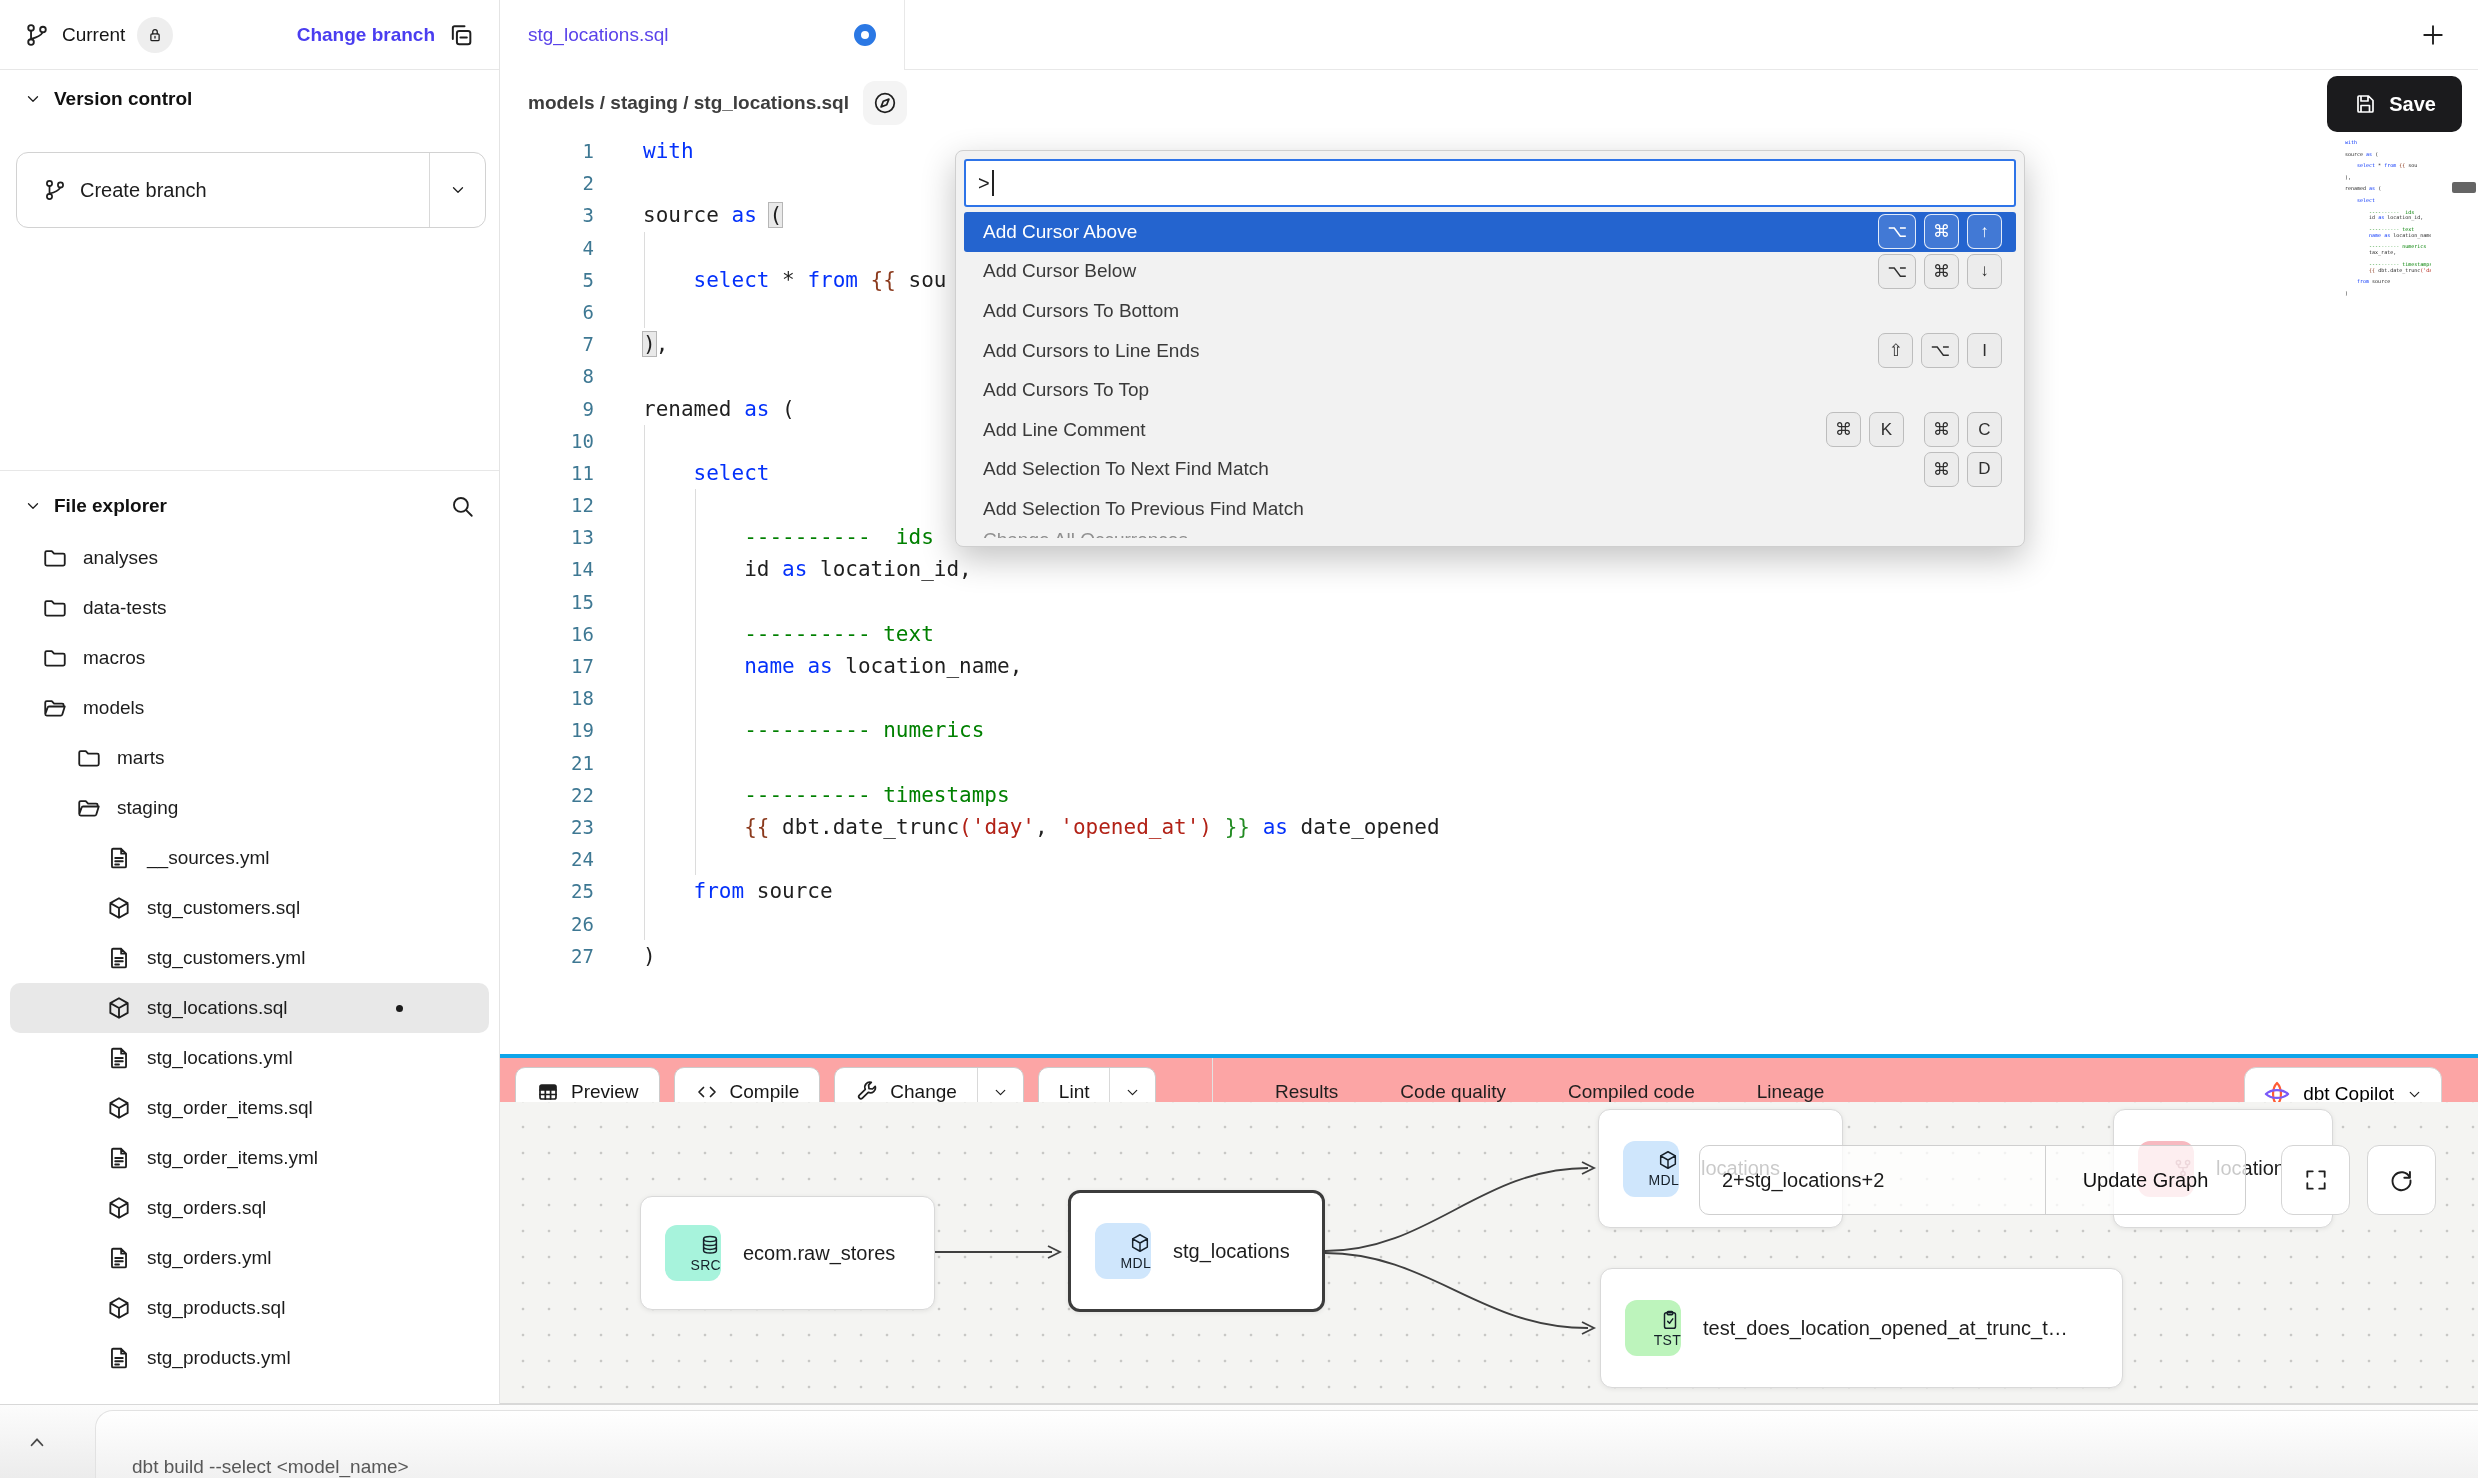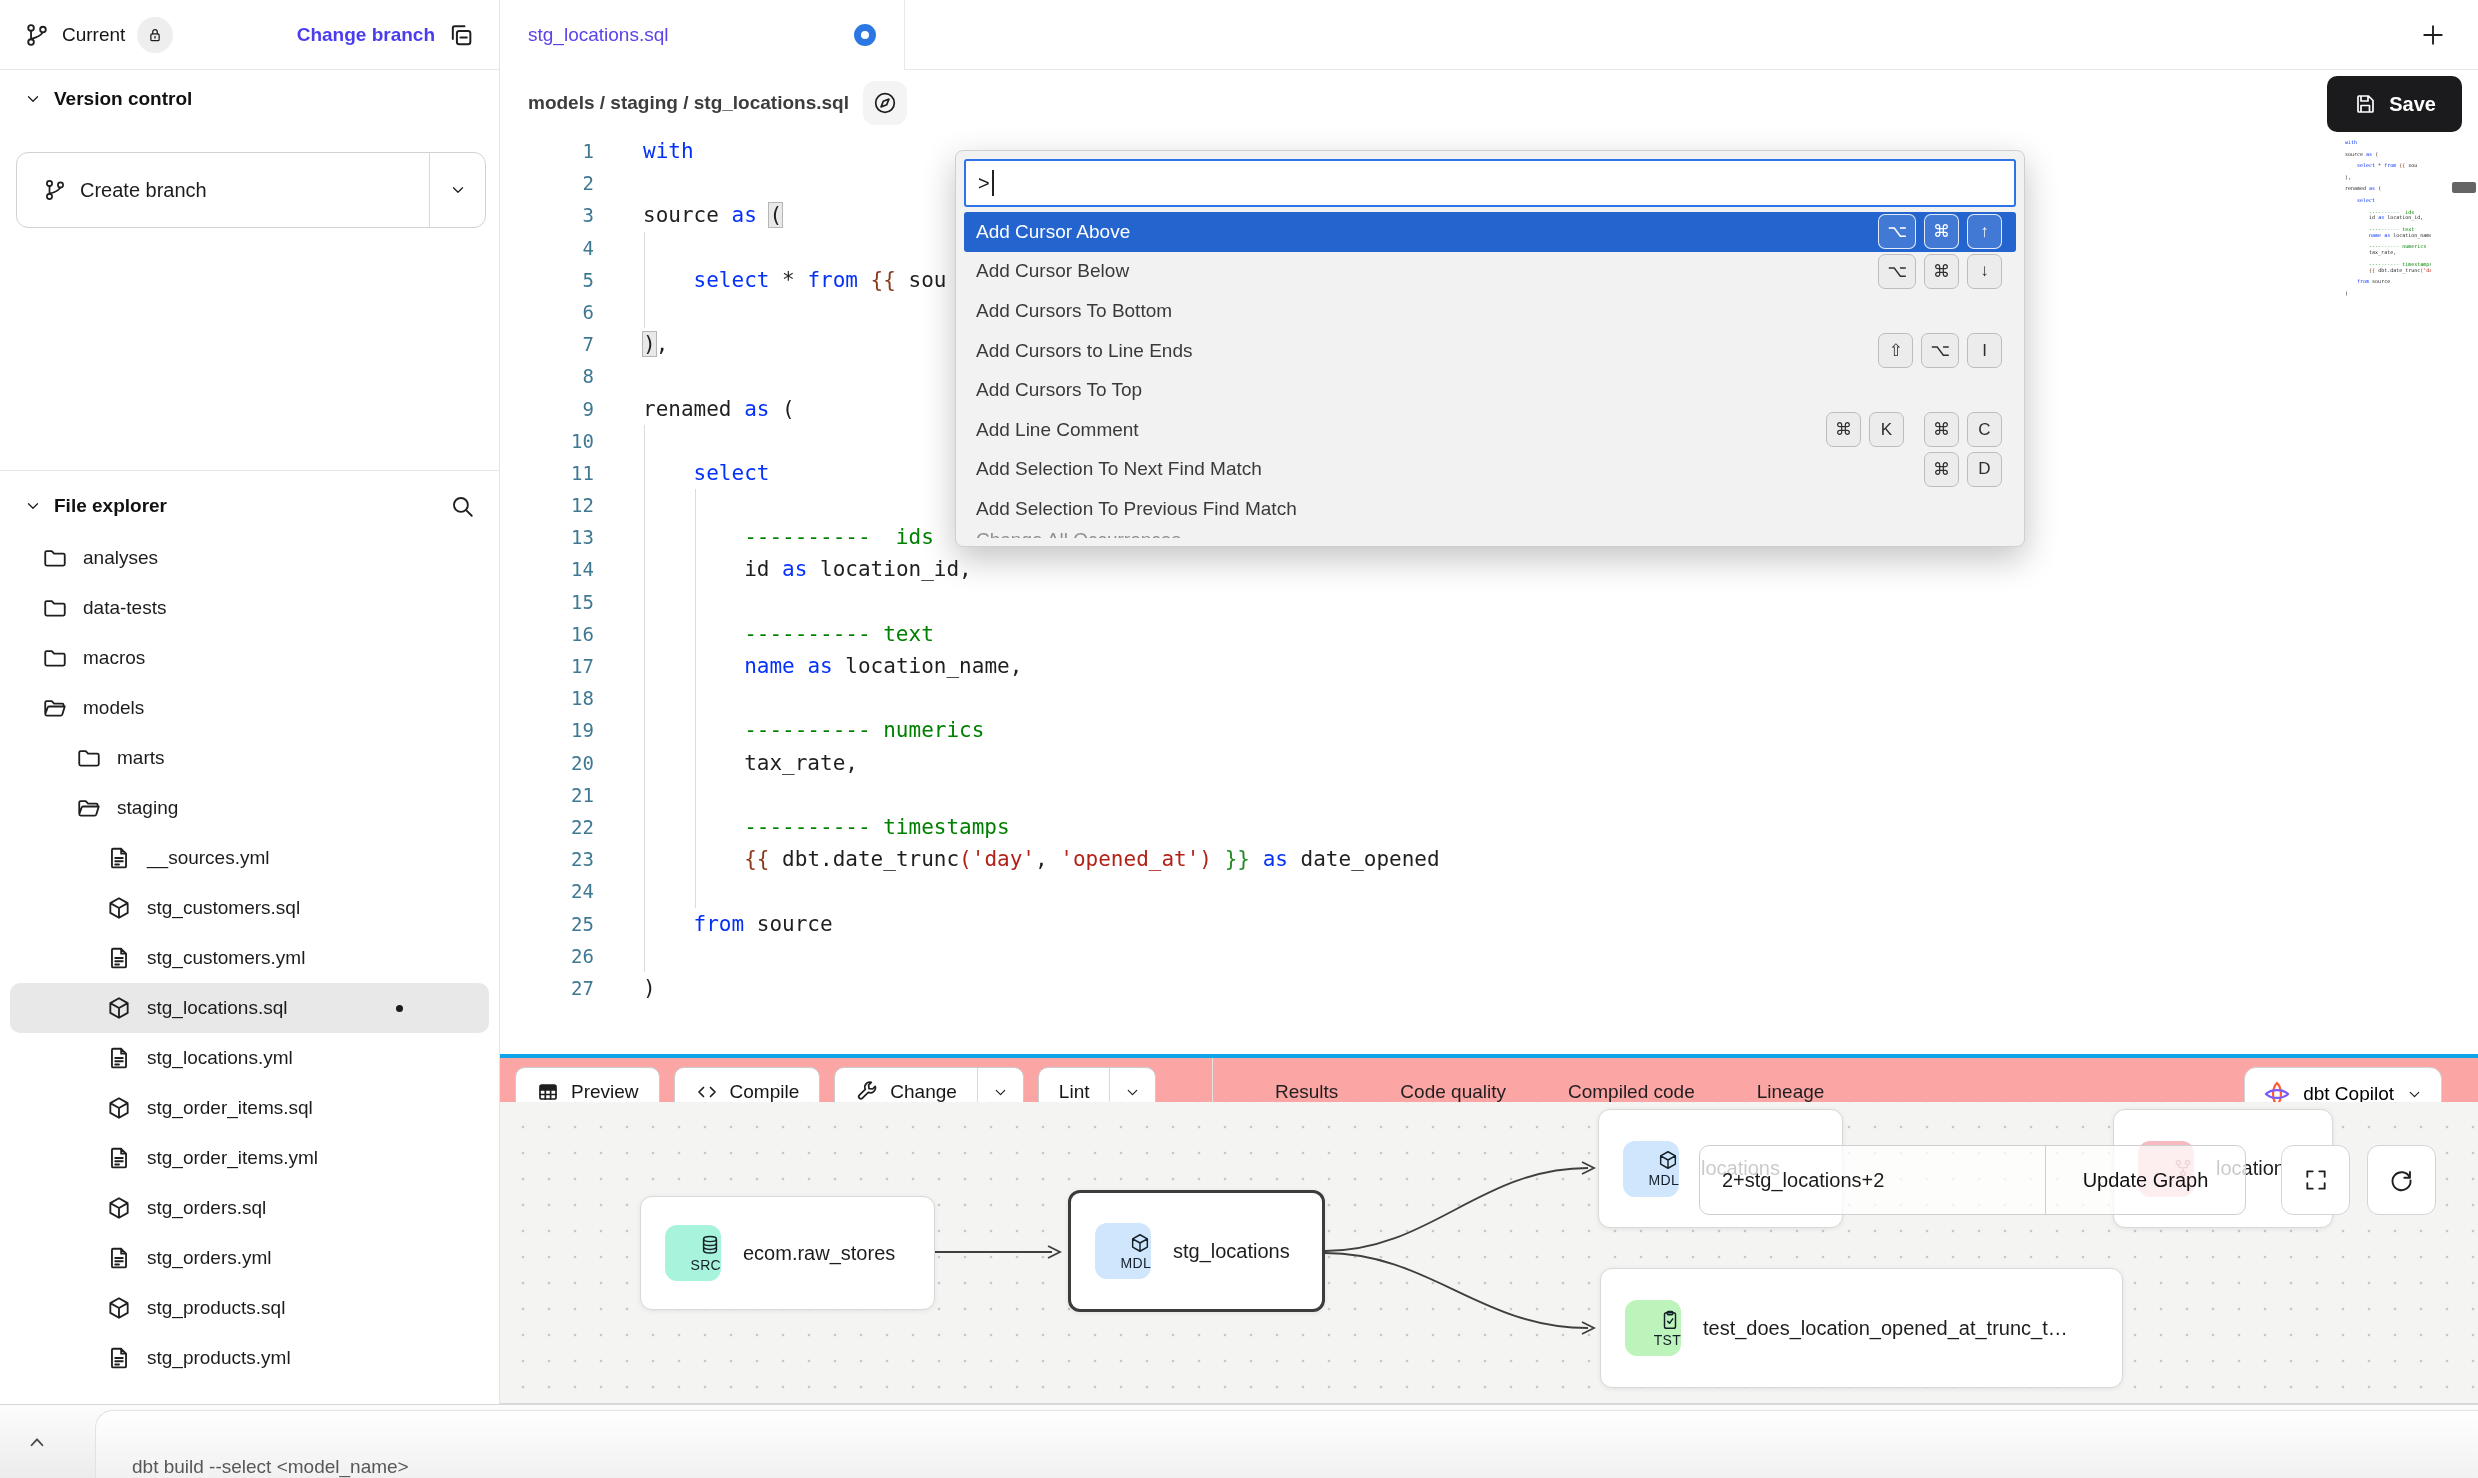--- a/index.html
+++ b/index.html
@@ -72,21 +72,21 @@
   .mini-slider { position:absolute; left:1952px; top:47px; width:24px; height:11px; background:#4a4a4a; border-radius:2px; opacity:.85; }
 
   
   .palette { position:absolute; left:455px; top:150px; width:1070px; background:#f2f2f2;
              border:1px solid #cfcfcf; border-radius:8px; box-shadow:0 12px 34px rgba(0,0,0,.24);
              padding:8px; z-index:30; }
   .pal-input { height:48px; background:#fff; border:2px solid #2e74e8; border-radius:3px;
                display:flex; align-items:center; padding:0 12px; font-size:20px; color:#222; margin-bottom:5px; }
   .caret { display:inline-block; width:2px; height:26px; background:#222; margin-left:2px; }
   .pal-list { list-style:none; }
-  .pal-item { height:39.6px; display:flex; align-items:center; padding:0 14px 0 12px;
+  .pal-item { height:39.6px; display:flex; align-items:center; padding:0 14px 0 19px;
               font-size:19px; color:#3a3a3a; border-radius:3px; }
   .pal-item.sel { background:#2464cf; color:#fff; }
   .pal-item .keys { margin-left:auto; display:flex; gap:20px; }
   .kgroup { display:flex; gap:8px; }
   .kcap { min-width:35px; height:35px; padding:0 8px; border-radius:7px; background:#ececec; border:1px solid #bdbdbd;
           color:#2f2f2f; font-size:17px; display:flex; align-items:center; justify-content:center; }
   .pal-item.sel .kcap { background:rgba(255,255,255,.14); border-color:rgba(255,255,255,.85); color:#fff; }
   .pal-item.partial { height:9px; overflow:hidden; align-items:flex-start; color:#8f8f8f; }
 
   
@@ -415,21 +415,20 @@
           <div class="code-line"><span class="guide g1"></span><span class="ln">10</span><span class="ct"></span></div>
           <div class="code-line"><span class="guide g1"></span><span class="ln">11</span><span class="ct"><span class="tok-tx">    </span><span class="tok-kw">select</span></span></div>
           <div class="code-line"><span class="guide g1"></span><span class="guide g2"></span><span class="ln">12</span><span class="ct"></span></div>
           <div class="code-line"><span class="guide g1"></span><span class="guide g2"></span><span class="ln">13</span><span class="ct"><span class="tok-tx">        </span><span class="tok-cm">----------  ids</span></span></div>
           <div class="code-line"><span class="guide g1"></span><span class="guide g2"></span><span class="ln">14</span><span class="ct"><span class="tok-tx">        id </span><span class="tok-kw">as</span><span class="tok-tx"> location_id,</span></span></div>
           <div class="code-line"><span class="guide g1"></span><span class="guide g2"></span><span class="ln">15</span><span class="ct"></span></div>
           <div class="code-line"><span class="guide g1"></span><span class="guide g2"></span><span class="ln">16</span><span class="ct"><span class="tok-tx">        </span><span class="tok-cm">---------- text</span></span></div>
           <div class="code-line"><span class="guide g1"></span><span class="guide g2"></span><span class="ln">17</span><span class="ct"><span class="tok-tx">        </span><span class="tok-kw">name</span><span class="tok-tx"> </span><span class="tok-kw">as</span><span class="tok-tx"> location_name,</span></span></div>
           <div class="code-line"><span class="guide g1"></span><span class="guide g2"></span><span class="ln">18</span><span class="ct"></span></div>
           <div class="code-line"><span class="guide g1"></span><span class="guide g2"></span><span class="ln">19</span><span class="ct"><span class="tok-tx">        </span><span class="tok-cm">---------- numerics</span></span></div>
-          <div class="code-line"><span class="guide g1"></span><span class="guide g2"></span><span class="ln">20</span><span class="ct"><span class="tok-tx">        tax_rate,</span></span></div>
           <div class="code-line"><span class="guide g1"></span><span class="guide g2"></span><span class="ln">21</span><span class="ct"></span></div>
           <div class="code-line"><span class="guide g1"></span><span class="guide g2"></span><span class="ln">22</span><span class="ct"><span class="tok-tx">        </span><span class="tok-cm">---------- timestamps</span></span></div>
           <div class="code-line"><span class="guide g1"></span><span class="guide g2"></span><span class="ln">23</span><span class="ct"><span class="tok-tx">        </span><span class="tok-jo">{{</span><span class="tok-tx"> dbt.date_trunc</span><span class="tok-pr">(</span><span class="tok-str">'day'</span><span class="tok-tx">, </span><span class="tok-str">'opened_at'</span><span class="tok-pr">)</span><span class="tok-tx"> </span><span class="tok-jc">}}</span><span class="tok-tx"> </span><span class="tok-kw">as</span><span class="tok-tx"> date_opened</span></span></div>
           <div class="code-line"><span class="guide g1"></span><span class="guide g2"></span><span class="ln">24</span><span class="ct"></span></div>
           <div class="code-line"><span class="guide g1"></span><span class="ln">25</span><span class="ct"><span class="tok-tx">    </span><span class="tok-kw">from</span><span class="tok-tx"> source</span></span></div>
           <div class="code-line"><span class="guide g1"></span><span class="ln">26</span><span class="ct"></span></div>
           <div class="code-line"><span class="ln">27</span><span class="ct"><span class="tok-tx">)</span></span></div>
         </div>
       <div class="minimap" id="minimap">
           <div class="code-line"><span class="ct"><span class="tok-kw">with</span></span></div>

